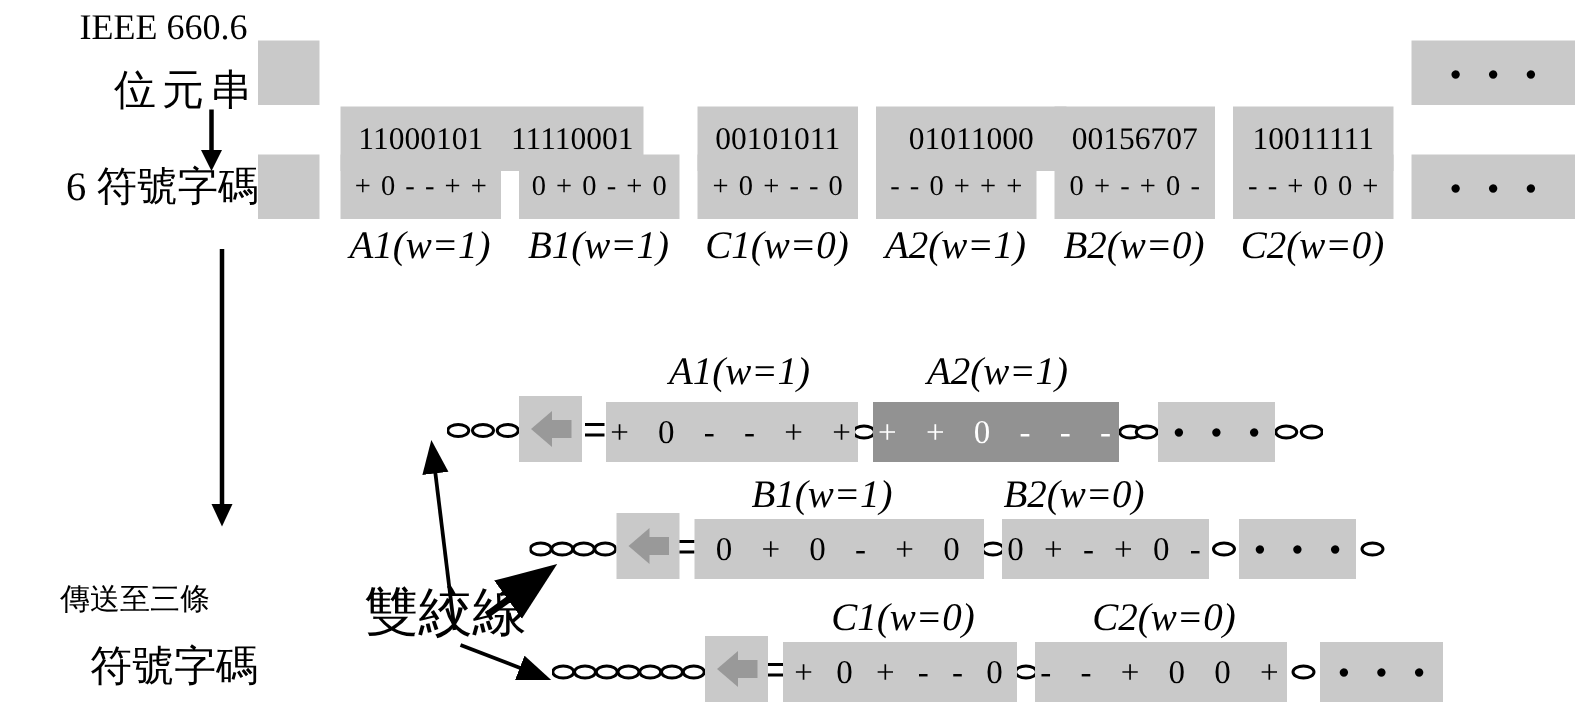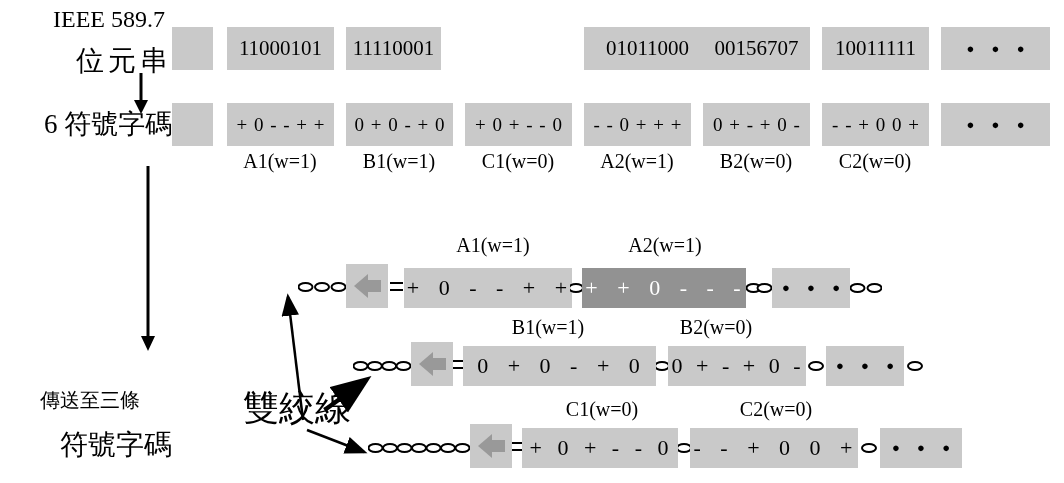--- a/index.html
+++ b/index.html
@@ -3,53 +3,54 @@
 <meta charset="utf-8">
 <style>
   html,body{margin:0;padding:0;background:#fff;}
   #canvas{position:relative;width:1064px;height:483px;background:#ffffff;overflow:hidden;
           font-family:"Liberation Serif","DejaVu Serif",serif;color:#000;}
   .t{position:absolute;white-space:nowrap;line-height:1.1;}
   .ctr{transform:translateX(-50%);}
   .gbox{position:absolute;background:var(--box-light,#c9c9c9);display:flex;align-items:center;
         justify-content:center;white-space:nowrap;}
   .dark{background:var(--box-dark,#929292);color:#fff;}
-  .bits{font-size:21px;}
+  .bits{font-size:21px;margin-top:44px;}
   .code{font-size:19px;word-spacing:2px;}
   .wcode{font-size:22px;word-spacing:10px;letter-spacing:2px;}
-  .lab{font-size:20px;}
+  .lab{font-size:26px;font-style:italic;}
   .dots{font-size:13px;letter-spacing:7px;font-weight:bold;text-indent:7px;}
   .chain{position:absolute;height:14px;}
   .conn{position:absolute;width:13px;height:9px;box-sizing:border-box;
         border-top:2.5px solid #000;border-bottom:2.5px solid #000;}
   .abox{position:absolute;width:42px;height:44px;background:var(--box-light,#c9c9c9);
         display:flex;align-items:center;justify-content:center;}
   .larrow{position:relative;width:27px;height:24px;}
   .larrow .head{position:absolute;left:0;top:0;width:0;height:0;
         border-top:12px solid transparent;border-bottom:12px solid transparent;
         border-right:14px solid var(--arrow-gray,#999);}
   .larrow .tail{position:absolute;left:13px;top:6px;width:14px;height:12px;
         background:var(--arrow-gray,#999);}
   svg.overlay{position:absolute;left:0;top:0;pointer-events:none;}
 </style>
 </head>
 <body>
 
 <div id="canvas">
 
-  <div class="t" style="left:53px;top:6px;font-size:24px">IEEE 589.7</div>
+  <div class="t" style="left:53px;top:6px;font-size:24px">IEEE 660.6</div>
   <div class="t" style="left:76px;top:46px;font-size:28px;letter-spacing:4px">位元串</div>
   <div class="t" style="left:44px;top:110px;font-size:27px">6 符號字碼</div>
   <div class="t" style="left:40px;top:389px;font-size:20px">傳送至三條</div>
   <div class="t" style="left:60px;top:430px;font-size:28px">符號字碼</div>
   <div class="t" style="left:243px;top:389px;font-size:36px">雙絞線</div>
 
   <div class="gbox" style="left:172px;top:27px;width:41px;height:43px"></div>
   <div class="gbox bits" style="left:227px;top:27px;width:107px;height:43px">11000101</div>
-  <div class="gbox bits" style="left:346px;top:27px;width:95px;height:43px">11110001</div>
+  <div class="gbox bits" style="left:334px;top:27px;width:95px;height:43px">11110001</div>
+  <div class="gbox bits" style="left:465px;top:27px;width:107px;height:43px">00101011</div>
   <div class="gbox bits" style="left:584px;top:27px;width:127px;height:43px">01011000</div>
   <div class="gbox bits" style="left:703px;top:27px;width:107px;height:43px">00156707</div>
   <div class="gbox bits" style="left:822px;top:27px;width:107px;height:43px">10011111</div>
   <div class="gbox dots" style="left:941px;top:27px;width:109px;height:43px">● ● ●</div>
 
   <div class="gbox" style="left:172px;top:103px;width:41px;height:43px"></div>
   <div class="gbox code" style="left:227px;top:103px;width:107px;height:43px">+ 0 - - + +</div>
   <div class="gbox code" style="left:346px;top:103px;width:107px;height:43px">0 + 0 - + 0</div>
   <div class="gbox code" style="left:465px;top:103px;width:107px;height:43px">+ 0 + - - 0</div>
   <div class="gbox code" style="left:584px;top:103px;width:107px;height:43px">- - 0 + + +</div>

